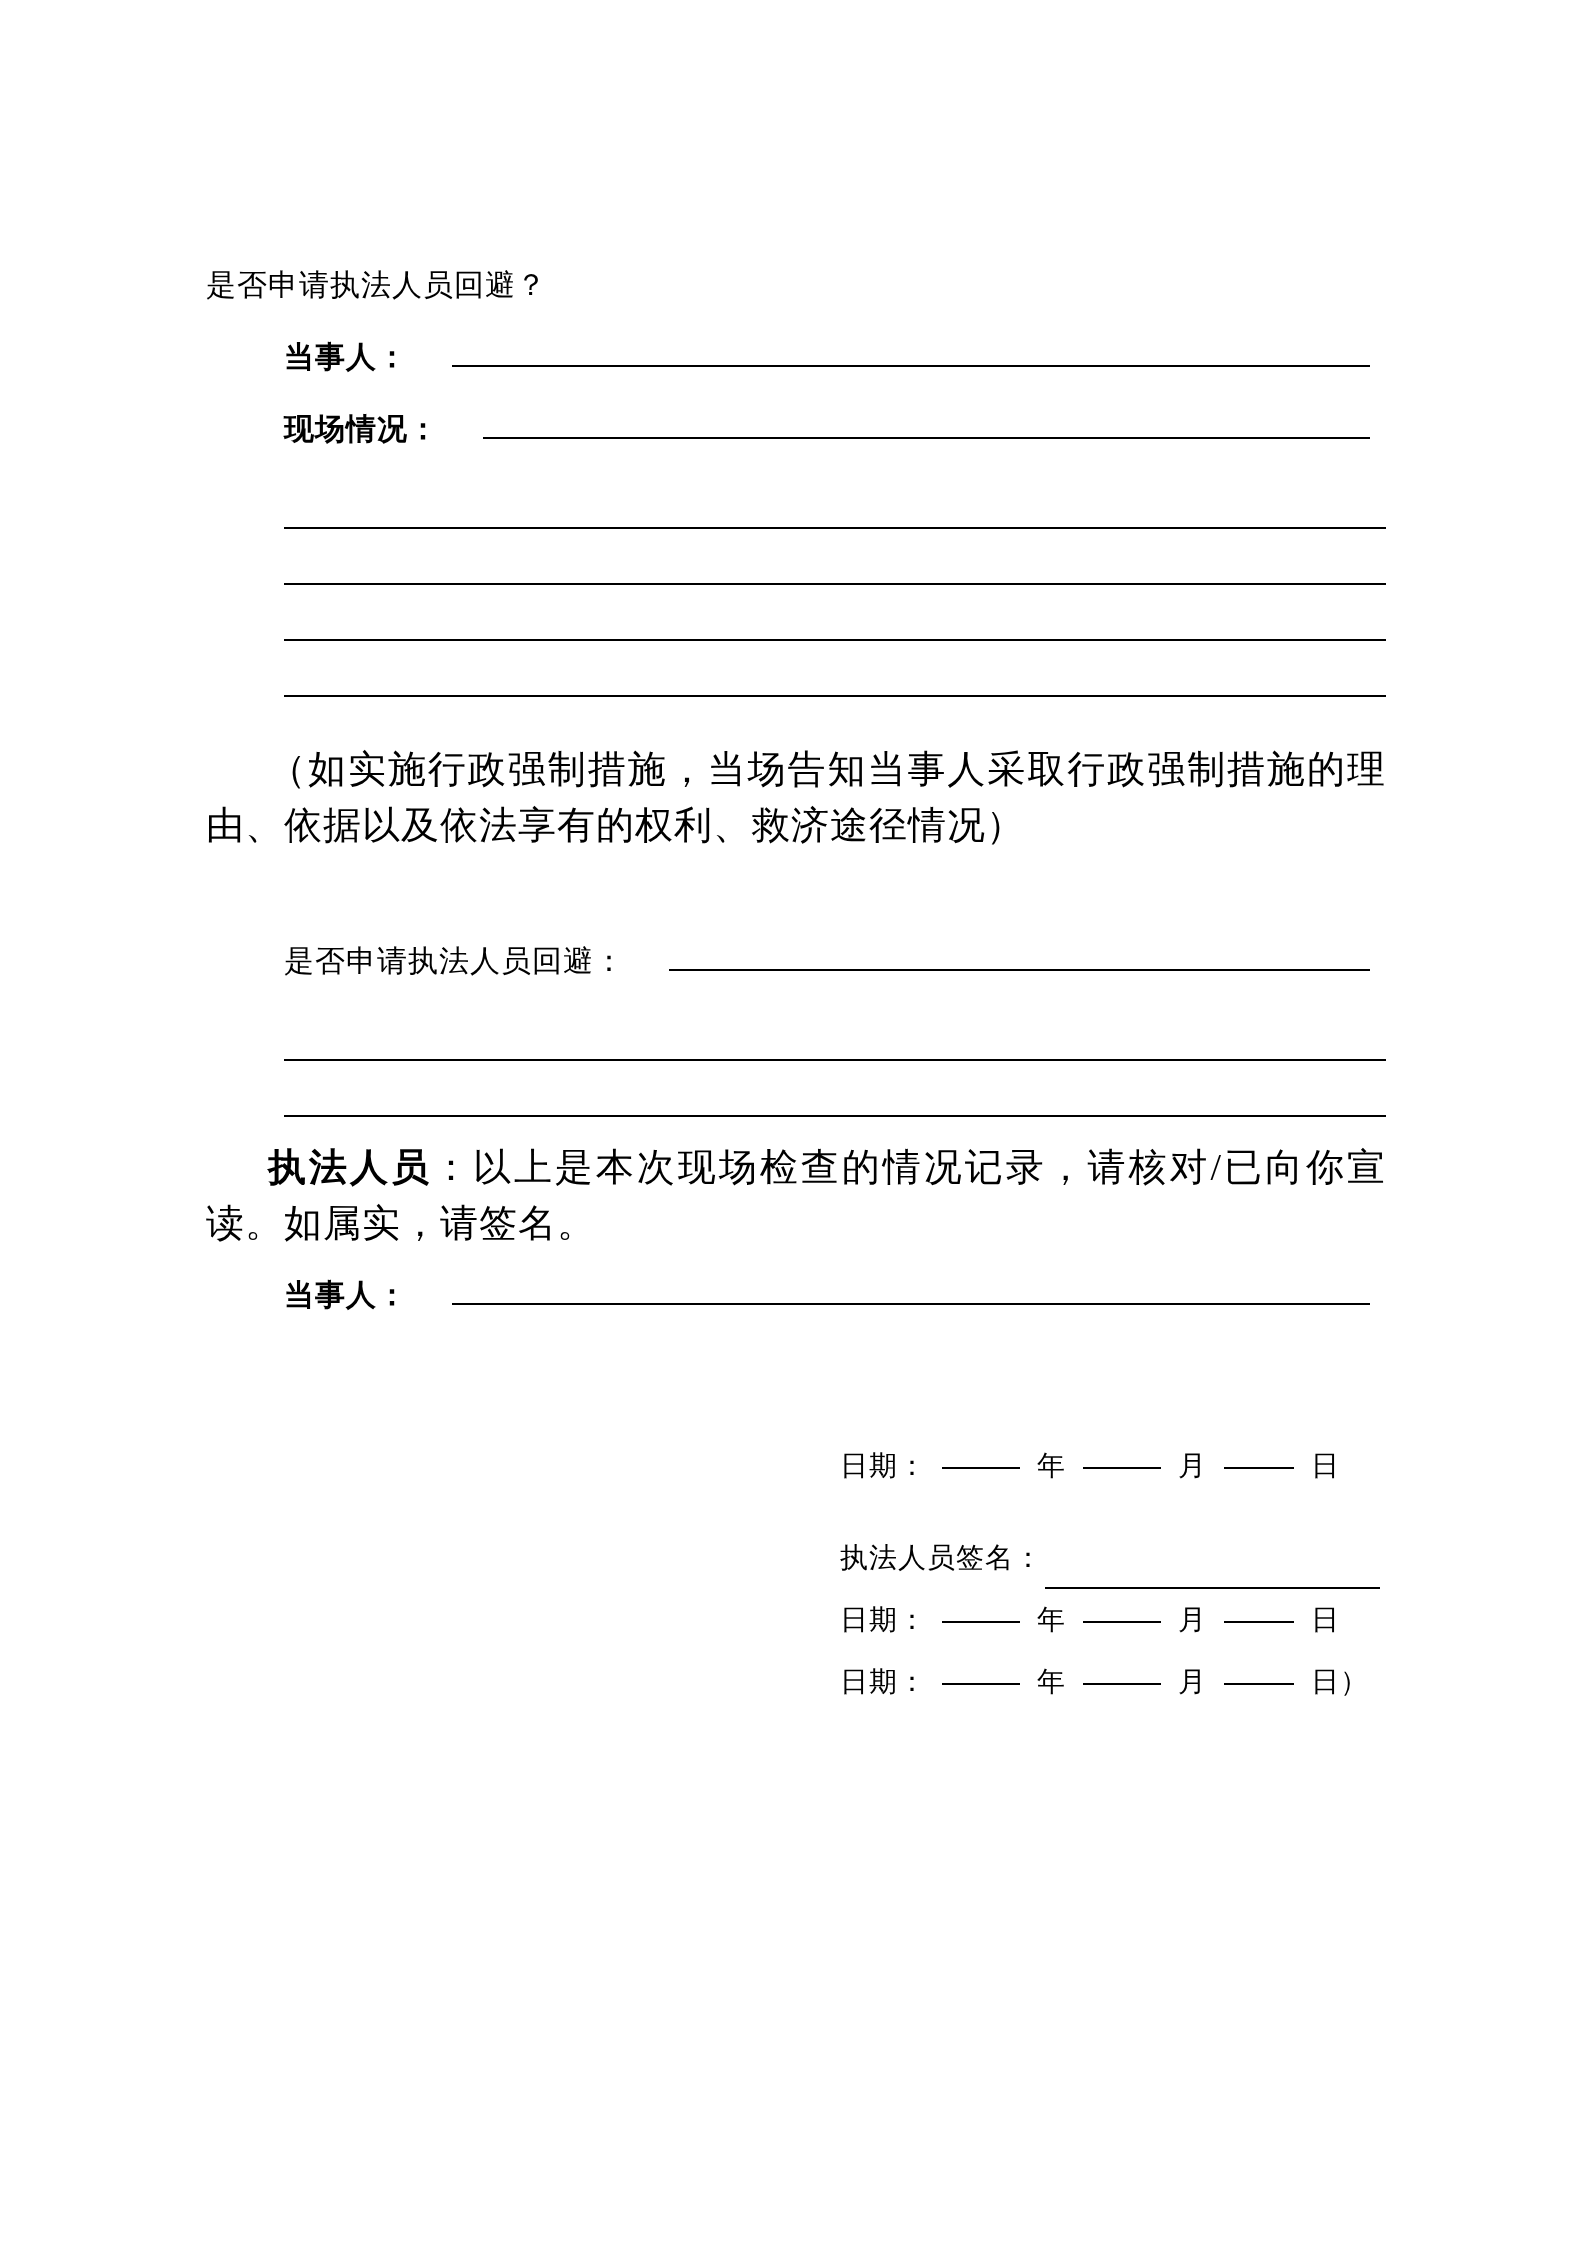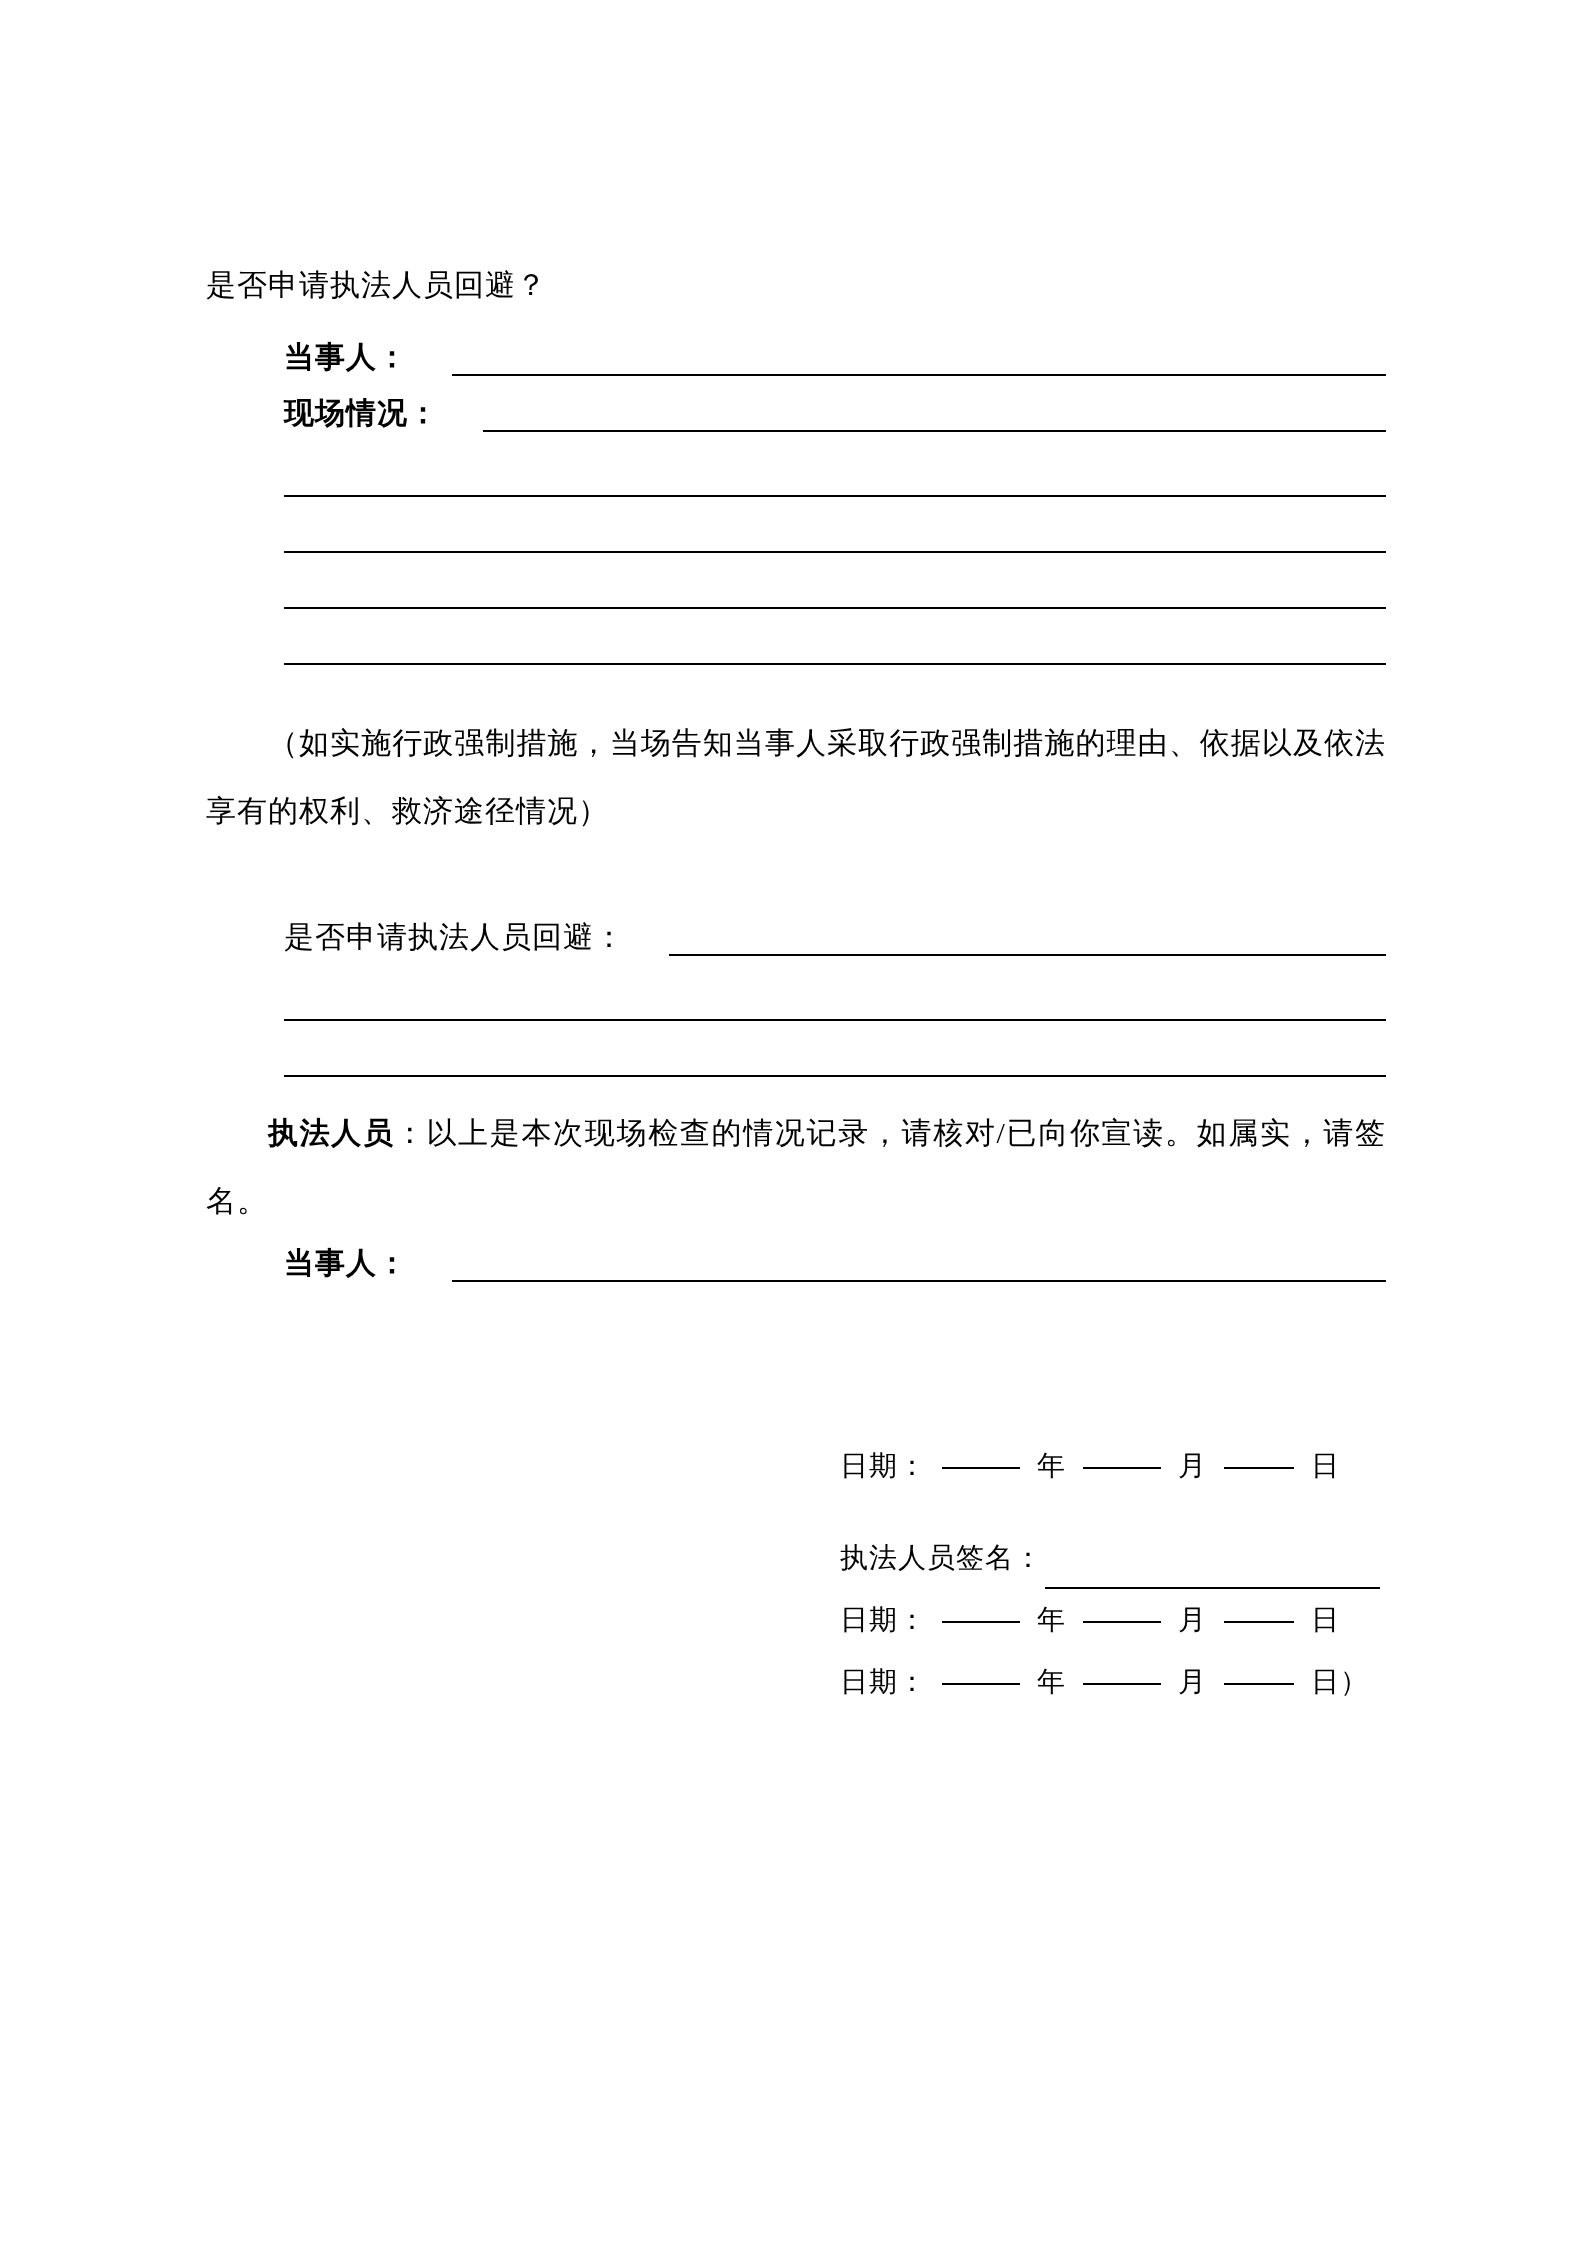--- a/index.html
+++ b/index.html
@@ -22,24 +22,24 @@
     overflow: hidden;
   }
   .content {
     position: absolute;
     left: 206px;
     top: 265px;
     width: 1180px;
   }
   .line-row {
     display: flex;
-    align-items: center;
+    align-items: flex-start;
     font-size: 30px;
     line-height: 56px;
-    margin: 0;
+    margin: 16px;
     gap: 40px;
   }
   .q-line {
     font-size: 30px;
     line-height: 40px;
     letter-spacing: 1px;
     margin-bottom: 24px;
   }
   .indent {
     margin-left: 78px;
@@ -58,22 +58,22 @@
     height: 36px;
     margin-left: 4px;
   }
   .blank-rule {
     border-bottom: 2px solid #000;
     height: 54px;
     margin-left: 78px;
     width: 1102px;
   }
   .para {
-    font-size: 30px;
-    line-height: 68px;
+    font-size: 38px;
+    line-height: 56px;
     letter-spacing: 1px;
     text-align: justify;
   }
   .para-indent {
     text-indent: 62px;
   }
   .gap-sm { height: 22px; }
   .gap-md { height: 44px; }
   .gap-lg { height: 64px; }
 

